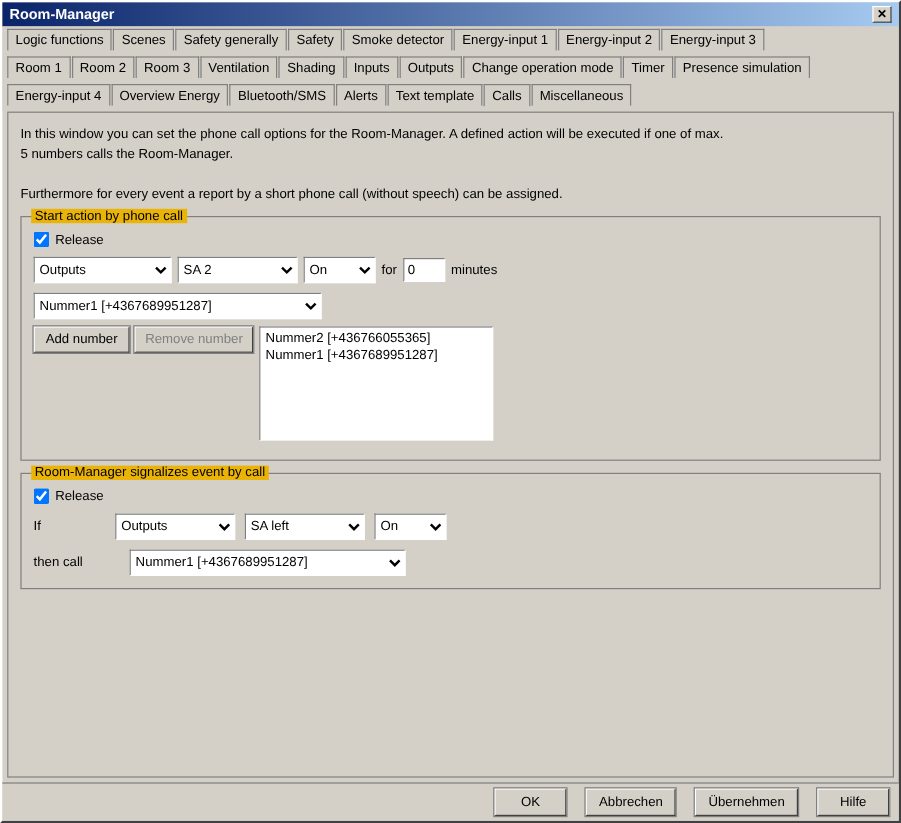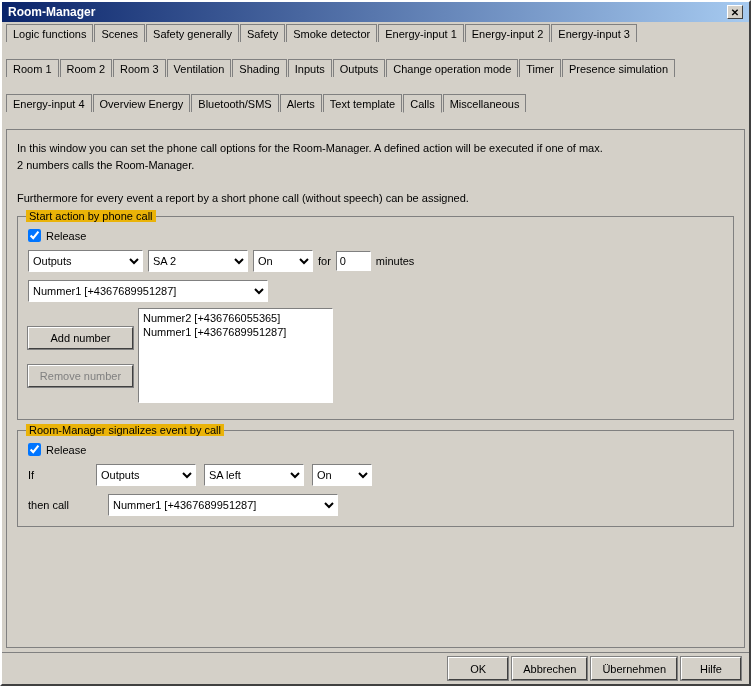--- a/index.html
+++ b/index.html
@@ -53,21 +53,21 @@
     }
     .tabs-container {
       background: #d4d0c8;
       padding: 2px 4px 0;
       flex-shrink: 0;
     }
     .tab-row {
       display: flex;
       flex-wrap: nowrap;
       gap: 1px;
-      margin-bottom: 17px;
+      margin-bottom: 5px;
     }
     .tab {
       background: #d4d0c8;
       border: 1px solid #808080;
       border-bottom: none;
       padding: 2px 6px;
       font-size: 11px;
       cursor: pointer;
       white-space: nowrap;
       color: #000;
@@ -154,24 +154,23 @@
     }
     .minutes-label { font-size: 11px; }
     .number-row {
       display: flex;
       align-items: flex-start;
       gap: 5px;
       margin-bottom: 6px;
     }
     .buttons-col {
       display: flex;
-      flex-direction: column;
-      gap: 16px;
+      flex-direction: row;
+      gap: 4px;
       min-width: 105px;
-      margin-top: 19px;
     }
     .listbox {
       width: 195px;
       height: 95px;
       background: white;
       border: 1px solid #808080;
       border-right-color: #ffffff;
       border-bottom-color: #ffffff;
       font-size: 11px;
       overflow-y: auto;
@@ -213,21 +212,21 @@
       gap: 20px;
     }
     .if-label, .then-label {
       min-width: 60px;
       font-size: 11px;
     }
     .bottom-bar {
       display: flex;
       justify-content: flex-end;
       padding: 4px 8px;
-      gap: 4px;
+      gap: 16px;
       flex-shrink: 0;
       border-top: 1px solid #808080;
       background: #d4d0c8;
     }
     .bottom-btn {
       background: #d4d0c8;
       border: 1px solid #ffffff;
       border-right-color: #404040;
       border-bottom-color: #404040;
       font-size: 11px;
@@ -284,21 +283,21 @@
       <div class="tab">Alerts</div>
       <div class="tab">Text template</div>
       <div class="tab active">Calls</div>
       <div class="tab">Miscellaneous</div>
     </div>
   </div>
 
   <div class="content-area">
     <div class="description">
       <div>In this window you can set the phone call options for the Room-Manager. A defined action will be executed if one of max.</div>
-      <div>2 numbers calls the Room-Manager.</div>
+      <div>5 numbers calls the Room-Manager.</div>
       <br>
       <div>Furthermore for every event a report by a short phone call (without speech) can be assigned.</div>
     </div>
 
     <div class="group-box">
       <span class="group-box-title">Start action by phone call</span>
 
       <div class="checkbox-row">
         <input type="checkbox" id="release1" checked="" style="">
         <label for="release1">Release</label>

